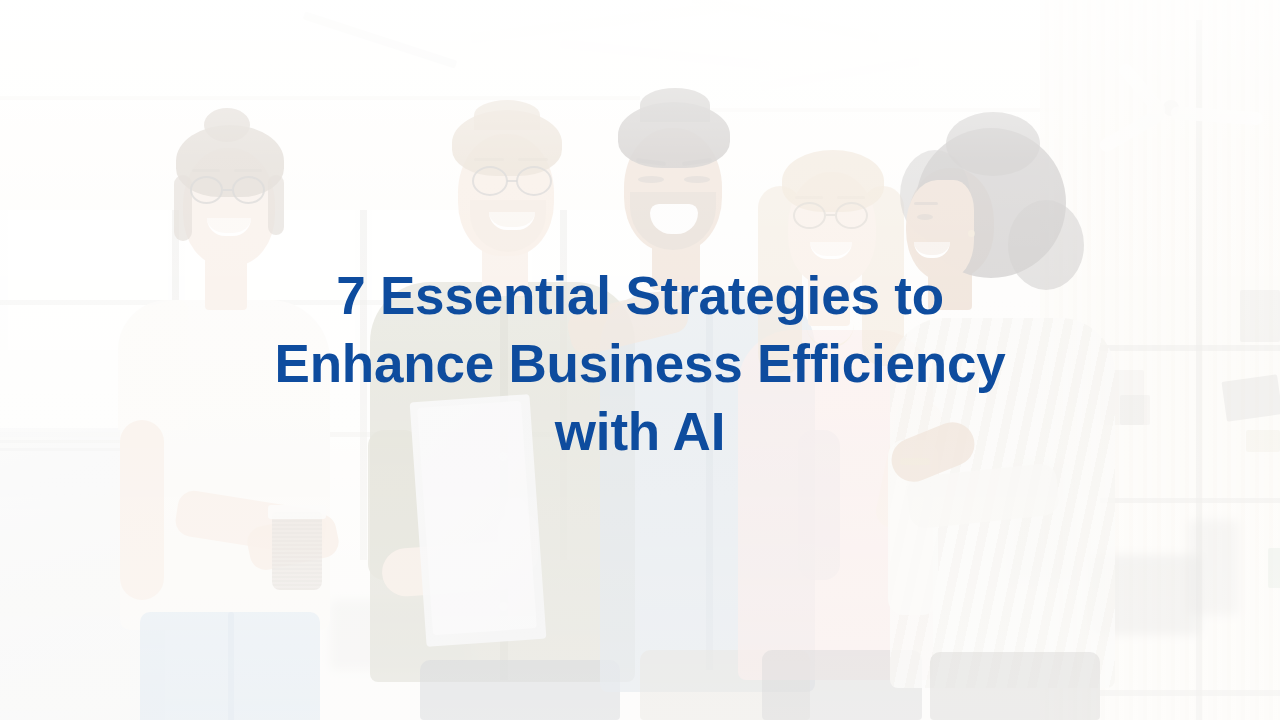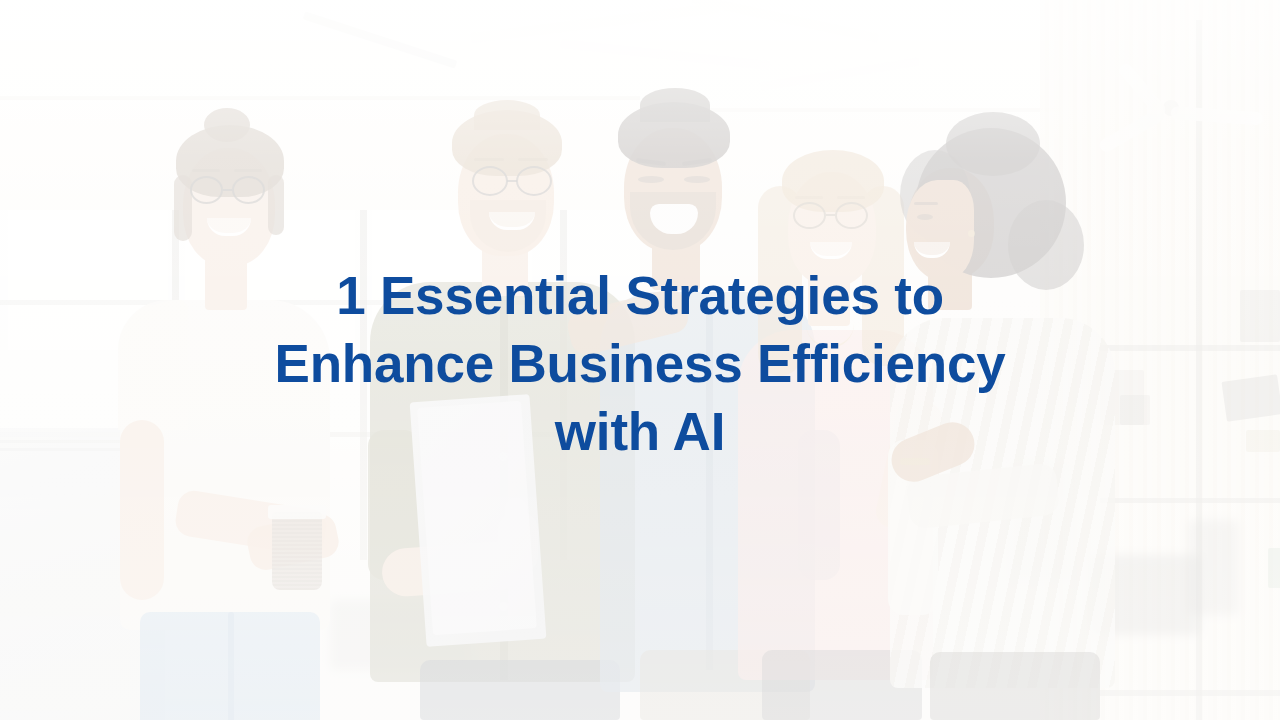--- a/index.html
+++ b/index.html
@@ -391,18 +391,18 @@
       <div style="position:absolute; left:968px; top:230px; width:7px; height:7px; border-radius:50%; background:#d4b570; opacity:.6;"></div>
 
       <div style="position:absolute; left:900px; top:458px; width:30px; height:7px; border-radius:4px; background:#c9ab69; opacity:.5;"></div>
     </div>
 
     <div class="wash"></div>
     <div class="wash-grad"></div>
   </div>
 
   <div class="headline-wrap">
-    <div class="headline">1 Essential Strategies to
+    <div class="headline">7 Essential Strategies to
 Enhance Business Efficiency
 with AI</div>
   </div>
 
 </div>
 
 </body></html>

